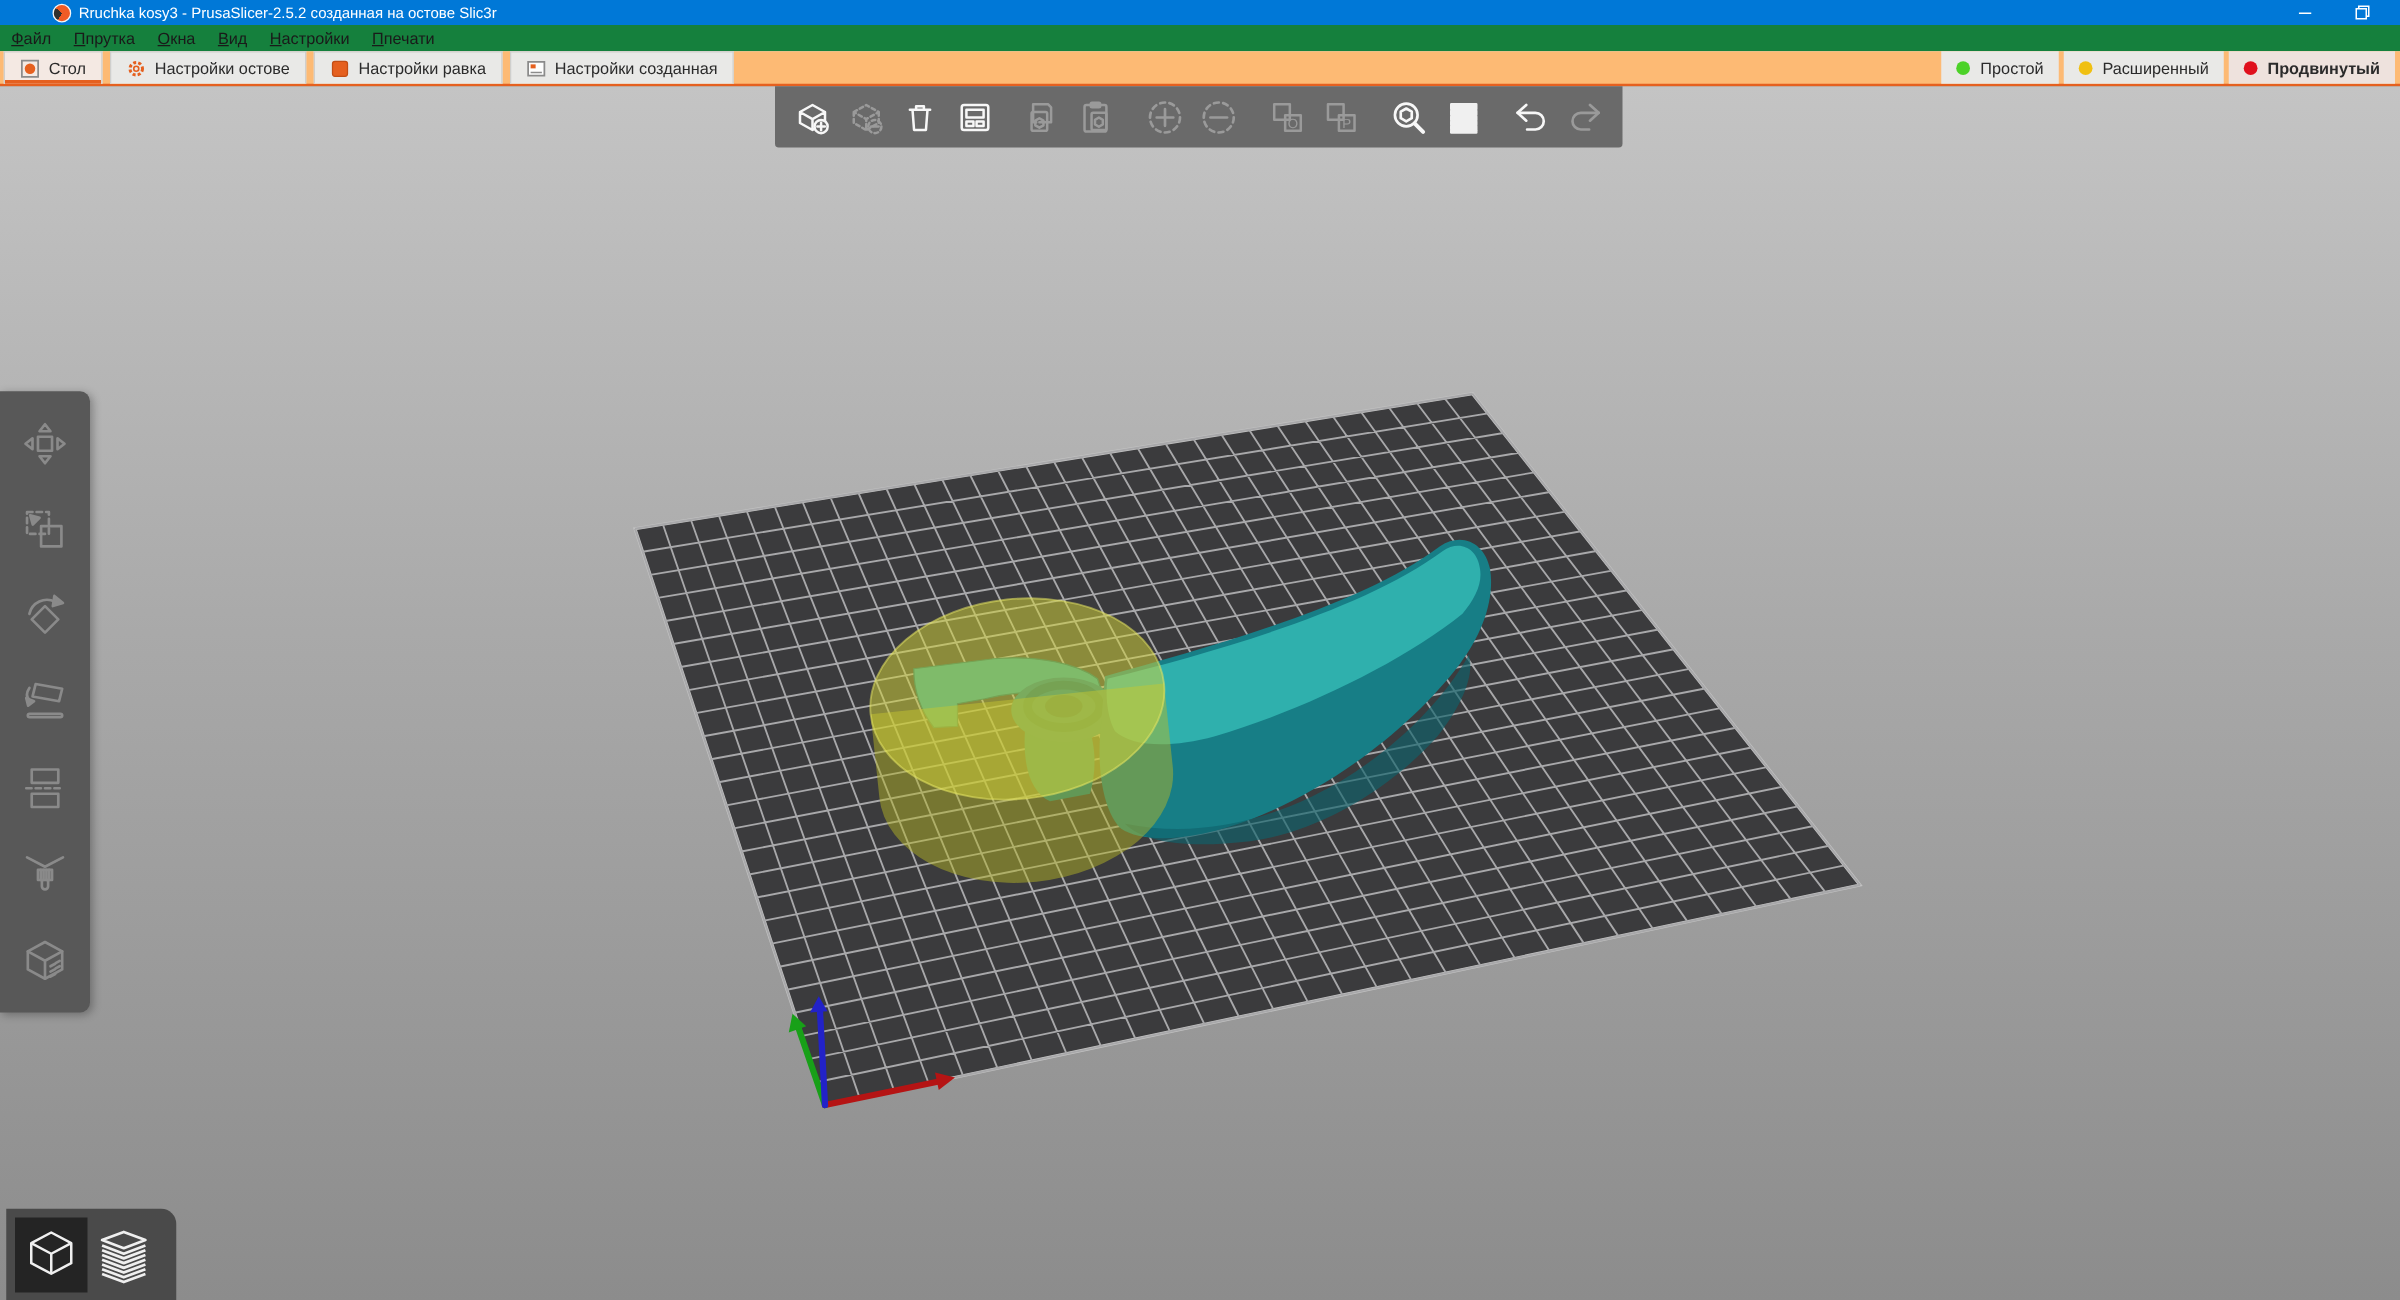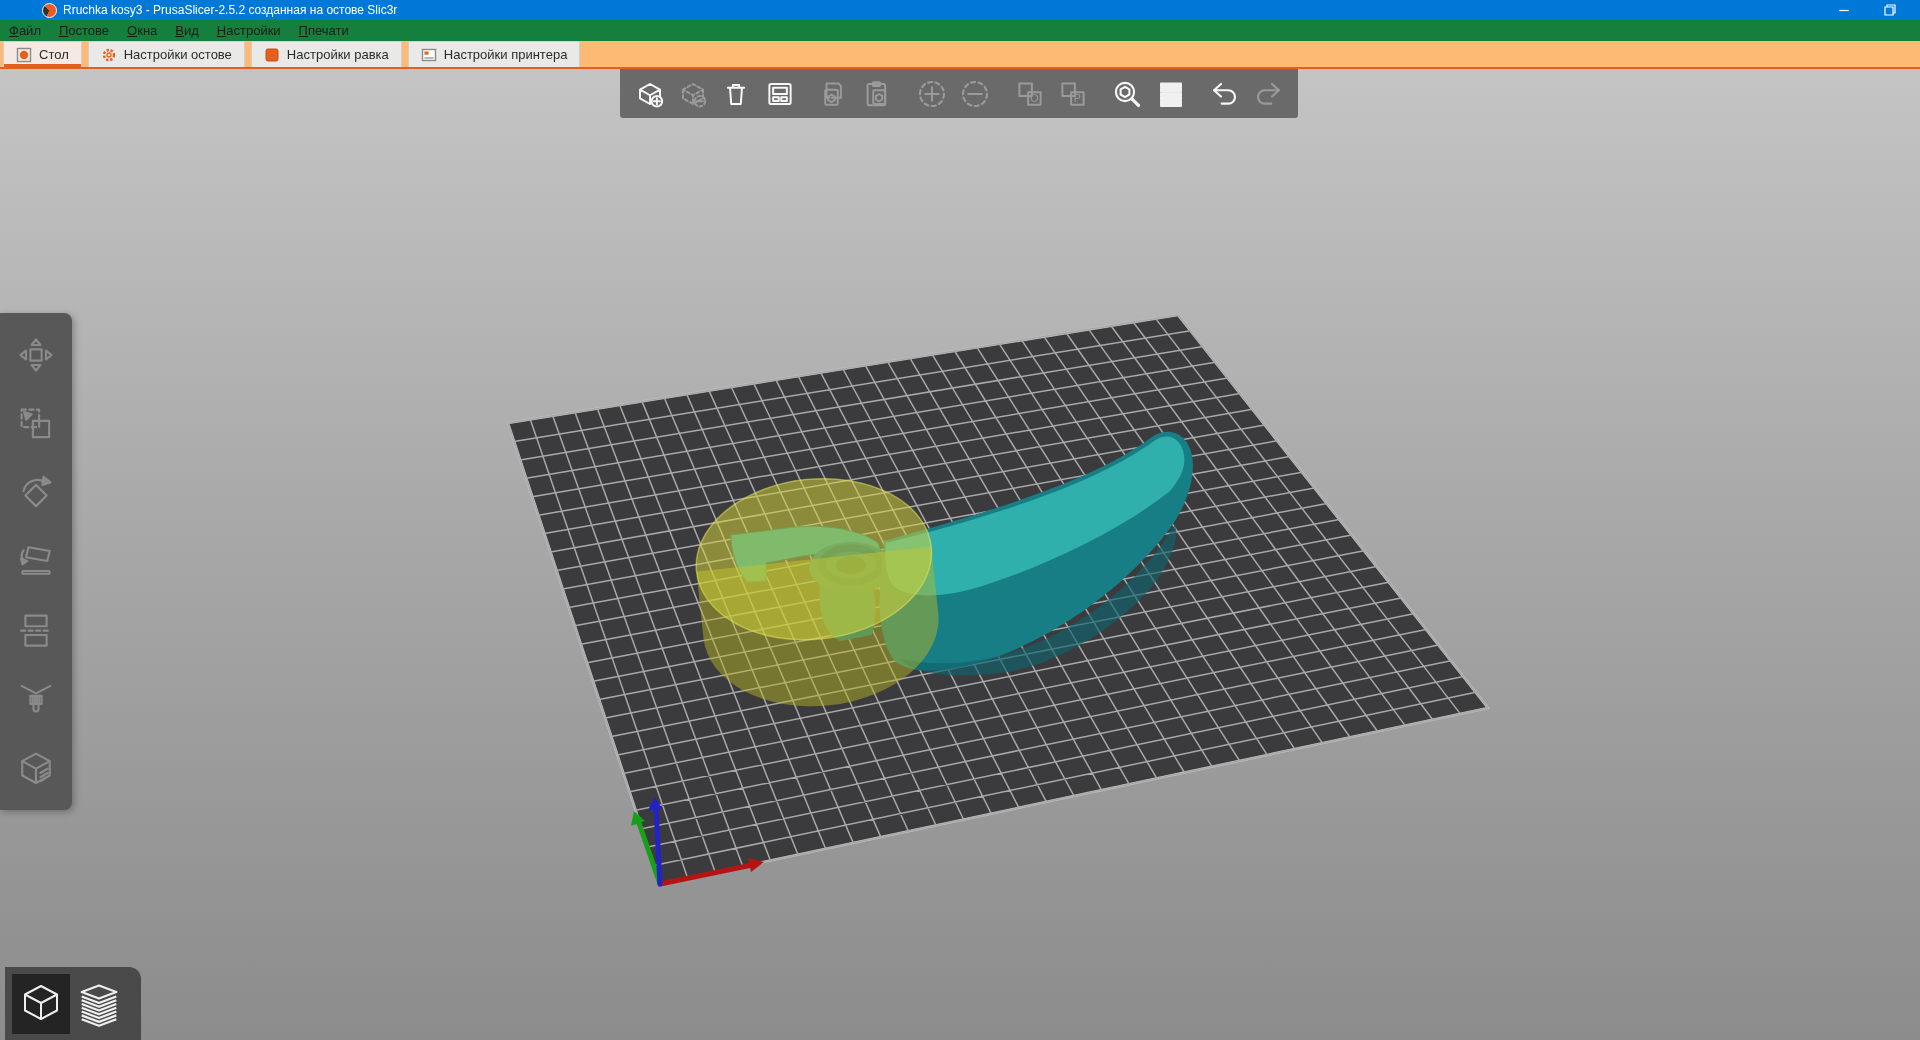--- a/index.html
+++ b/index.html
@@ -68,21 +68,21 @@
         <path d="M0,0 L10,10 M10,0 L0,10"></path>
       </svg>
   </div>
 </div>
 
 <div class="menubar">
   <div class="menu-item">
       <span><span class="accel">Ф</span><span>айл</span></span>
     </div>
   <div class="menu-item">
-      <span><span class="accel">П</span><span>остове</span></span>
+      <span><span class="accel">П</span><span>прутка</span></span>
     </div>
   <div class="menu-item">
       <span><span class="accel">О</span><span>кна</span></span>
     </div>
   <div class="menu-item">
       <span><span class="accel">В</span><span>ид</span></span>
     </div>
   <div class="menu-item">
       <span><span class="accel">Н</span><span>астройки</span></span>
     </div>
@@ -111,21 +111,35 @@
         <rect x="2" y="2" width="12" height="12" rx="2" fill="#e5601f" stroke="#c24e15" stroke-width="1"></rect>
       </svg>
     <span>Настройки равка</span>
   </div>
   <div class="tab">
     <svg width="16" height="16">
         <rect x="1.5" y="2.5" width="13" height="11" fill="#fdfdfd" stroke="#8b8b8b" stroke-width="1.4"></rect>
         <rect x="3.5" y="4.5" width="4" height="3.2" fill="#e5601f"></rect>
         <path d="M3.5,11 H12.5" stroke="#8b8b8b" stroke-width="1.2"></path>
       </svg>
-    <span>Настройки принтера</span>
+    <span>Настройки созданная</span>
+  </div>
+  <div class="modes">
+    <div class="mode">
+      <span class="dot" style="background:#4cd228"></span>
+      <span>Простой</span>
+    </div>
+    <div class="mode">
+      <span class="dot" style="background:#f0c011"></span>
+      <span>Расширенный</span>
+    </div>
+    <div class="mode active">
+      <span class="dot" style="background:#e0101c"></span>
+      <span>Продвинутый</span>
+    </div>
   </div>
 </div>
 
 <svg id="scene" class="viewport" width="1920" height="971" viewBox="0 0 1920 971">
   <defs>
     <linearGradient id="bgGrad" x1="0" y1="0" x2="0" y2="1">
       <stop offset="0" stop-color="#c4c4c4"></stop>
       <stop offset="0.45" stop-color="#a9a9a9"></stop>
       <stop offset="1" stop-color="#8c8c8c"></stop>
     </linearGradient>

